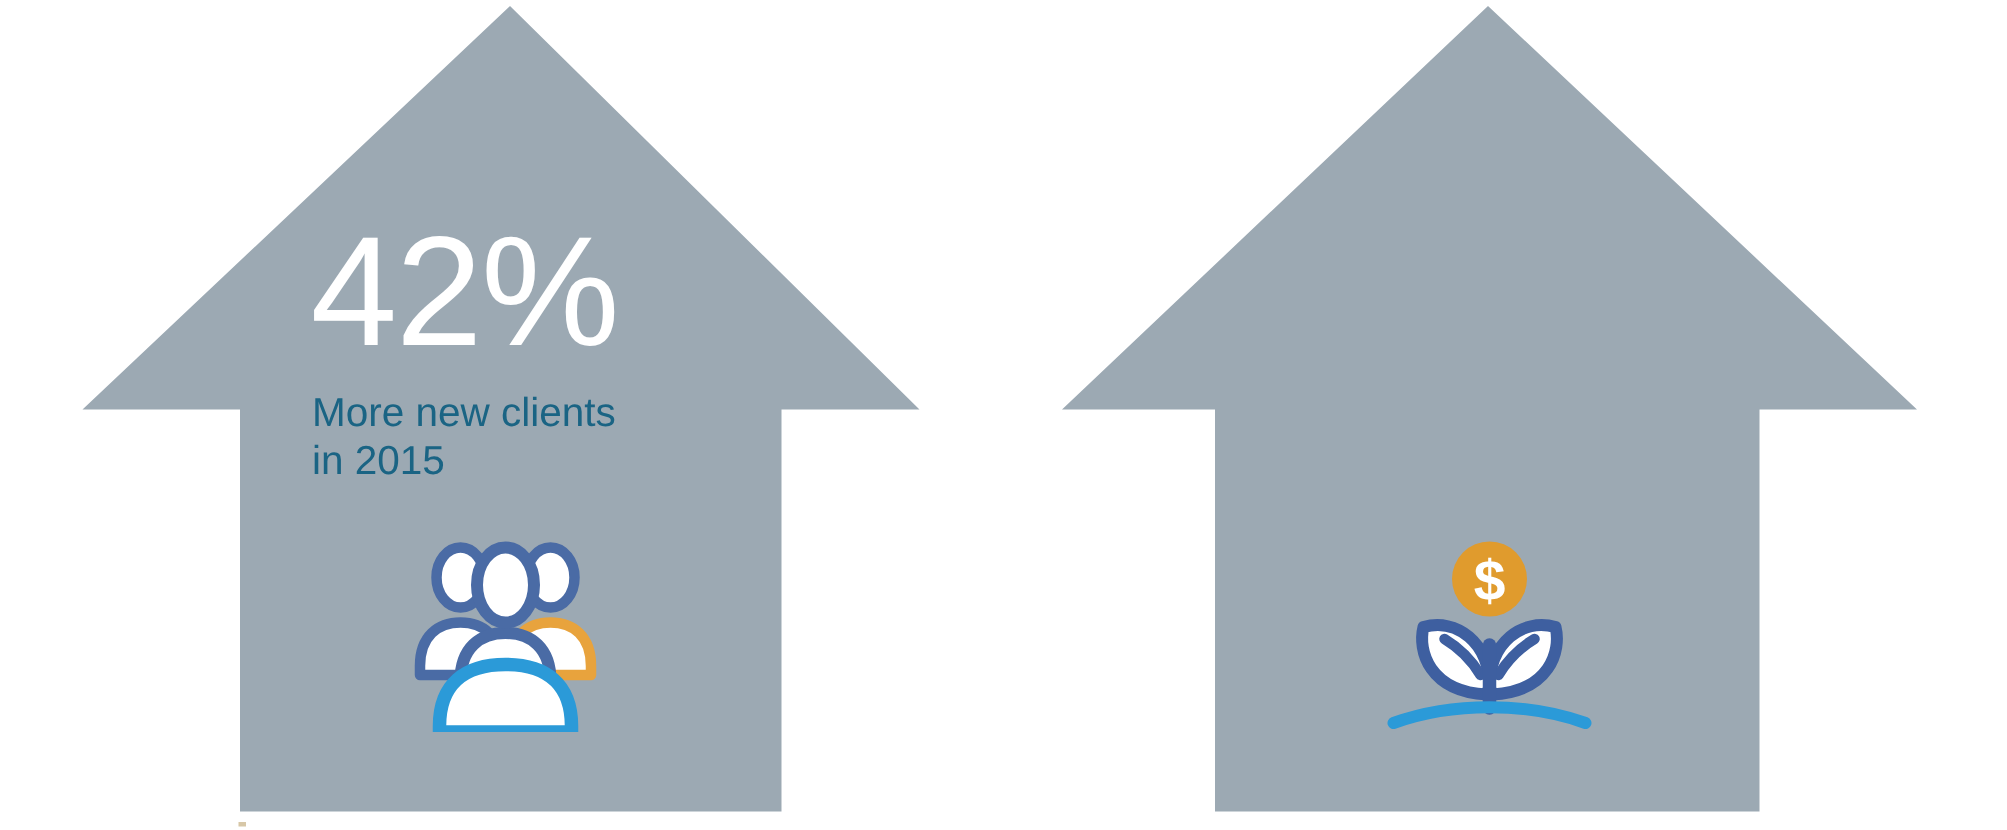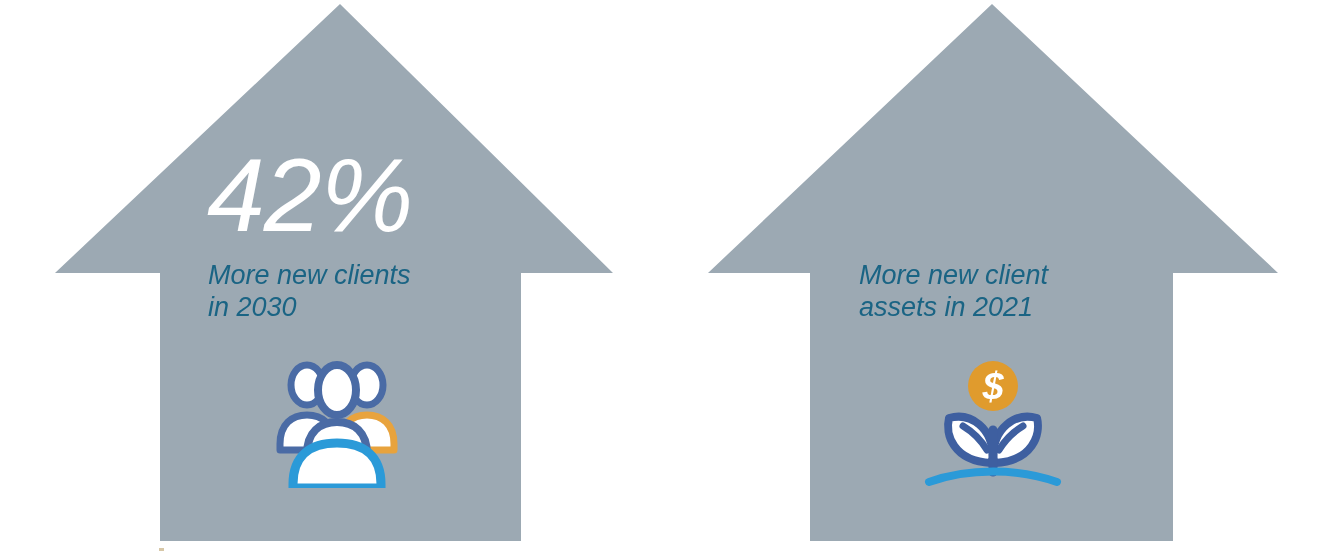--- a/index.html
+++ b/index.html
@@ -18,21 +18,20 @@
     position: absolute;
     left: 0; top: 0;
     width: 1338px;
     height: 553px;
     background: #ffffff;
   }
   .arrow-stat {
     position: absolute;
     top: 0;
     height: 553px;
-    font-style: italic;
   }
   #arrow-left  { left: 0px;   width: 660px; }
   #arrow-right { left: 653px; width: 685px; }
 
   .arrow-shape {
     position: absolute;
     left: 0; top: 0;
     width: 100%;
     height: 100%;
   }
@@ -90,21 +89,21 @@
 
   <div class="arrow-stat" id="arrow-left">
 
     <svg class="arrow-shape" viewBox="0 0 660 553" preserveAspectRatio="none">
       <polygon points="340,4 613,273 521,273 521,541 160,541 160,273 55,273" fill="#9CA9B3"></polygon>
     </svg>
 
     <div class="stat-content">
       <div class="pct">42%</div>
       <div class="caption">More new clients
-in 2030</div>
+in 2015</div>
 
       <div class="icon-wrap">
         <svg viewBox="0 0 150 130">
 
           <g>
             <path d="M18 86 C18 66 30 57 45 57 C60 57 72 66 72 86 L72 92 L18 92 Z" fill="#ffffff" stroke="#4A6BA5" stroke-width="7" stroke-linejoin="round"></path>
             <ellipse cx="45" cy="27" rx="16" ry="20" fill="#ffffff" stroke="#4A6BA5" stroke-width="7"></ellipse>
           </g>
 
           <g>
@@ -125,22 +124,20 @@
     </div>
   </div>
 
   <div class="arrow-stat" id="arrow-right">
 
     <svg class="arrow-shape" viewBox="0 0 685 553" preserveAspectRatio="none">
       <polygon points="339,4 625,273 520,273 520,541 157,541 157,273 55,273" fill="#9CA9B3"></polygon>
     </svg>
 
     <div class="stat-content">
-      <div class="caption">More new client
-assets in 2021</div>
 
       <div class="icon-wrap">
         <svg viewBox="0 0 140 130">
 
           <g>
             <circle cx="70" cy="28" r="25" fill="#E09B2D"></circle>
             <text x="70" y="42" text-anchor="middle" font-family="Liberation Sans, sans-serif" font-size="38" font-weight="bold" fill="#ffffff">$</text>
           </g>
 
           <path d="M68 105 C30 103 22 76 26 60 C48 54 70 70 70 100 Z" fill="#ffffff" stroke="#3E5FA0" stroke-width="8" stroke-linejoin="round"></path>

